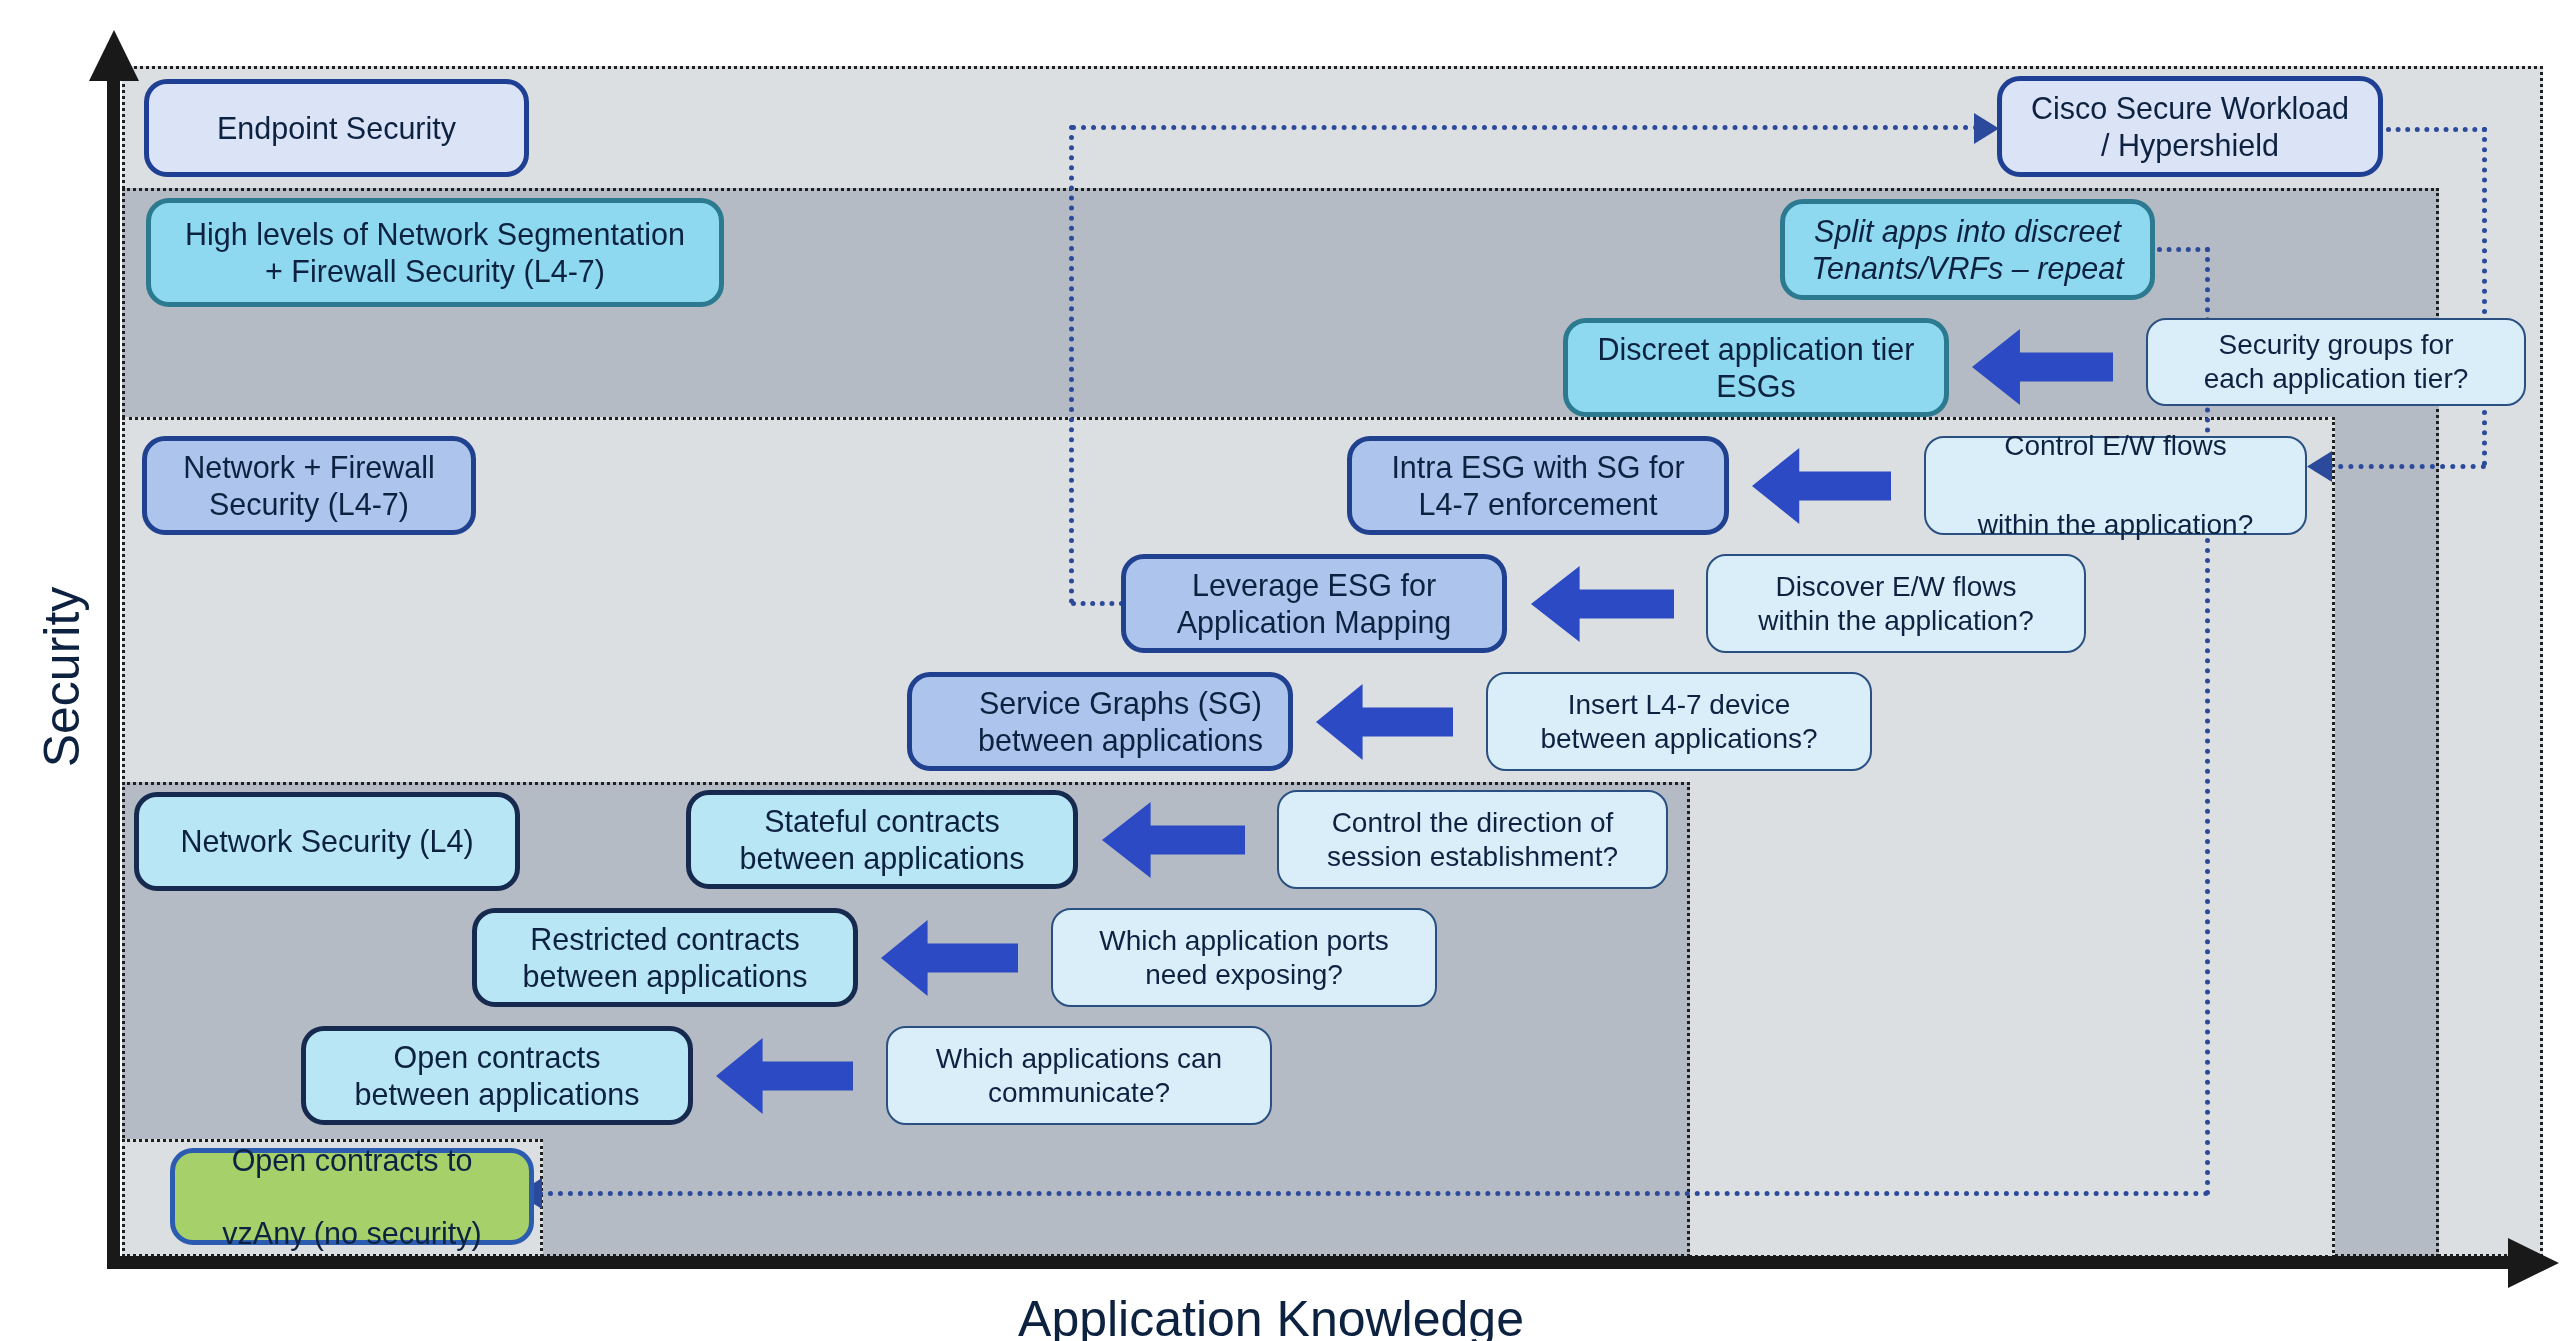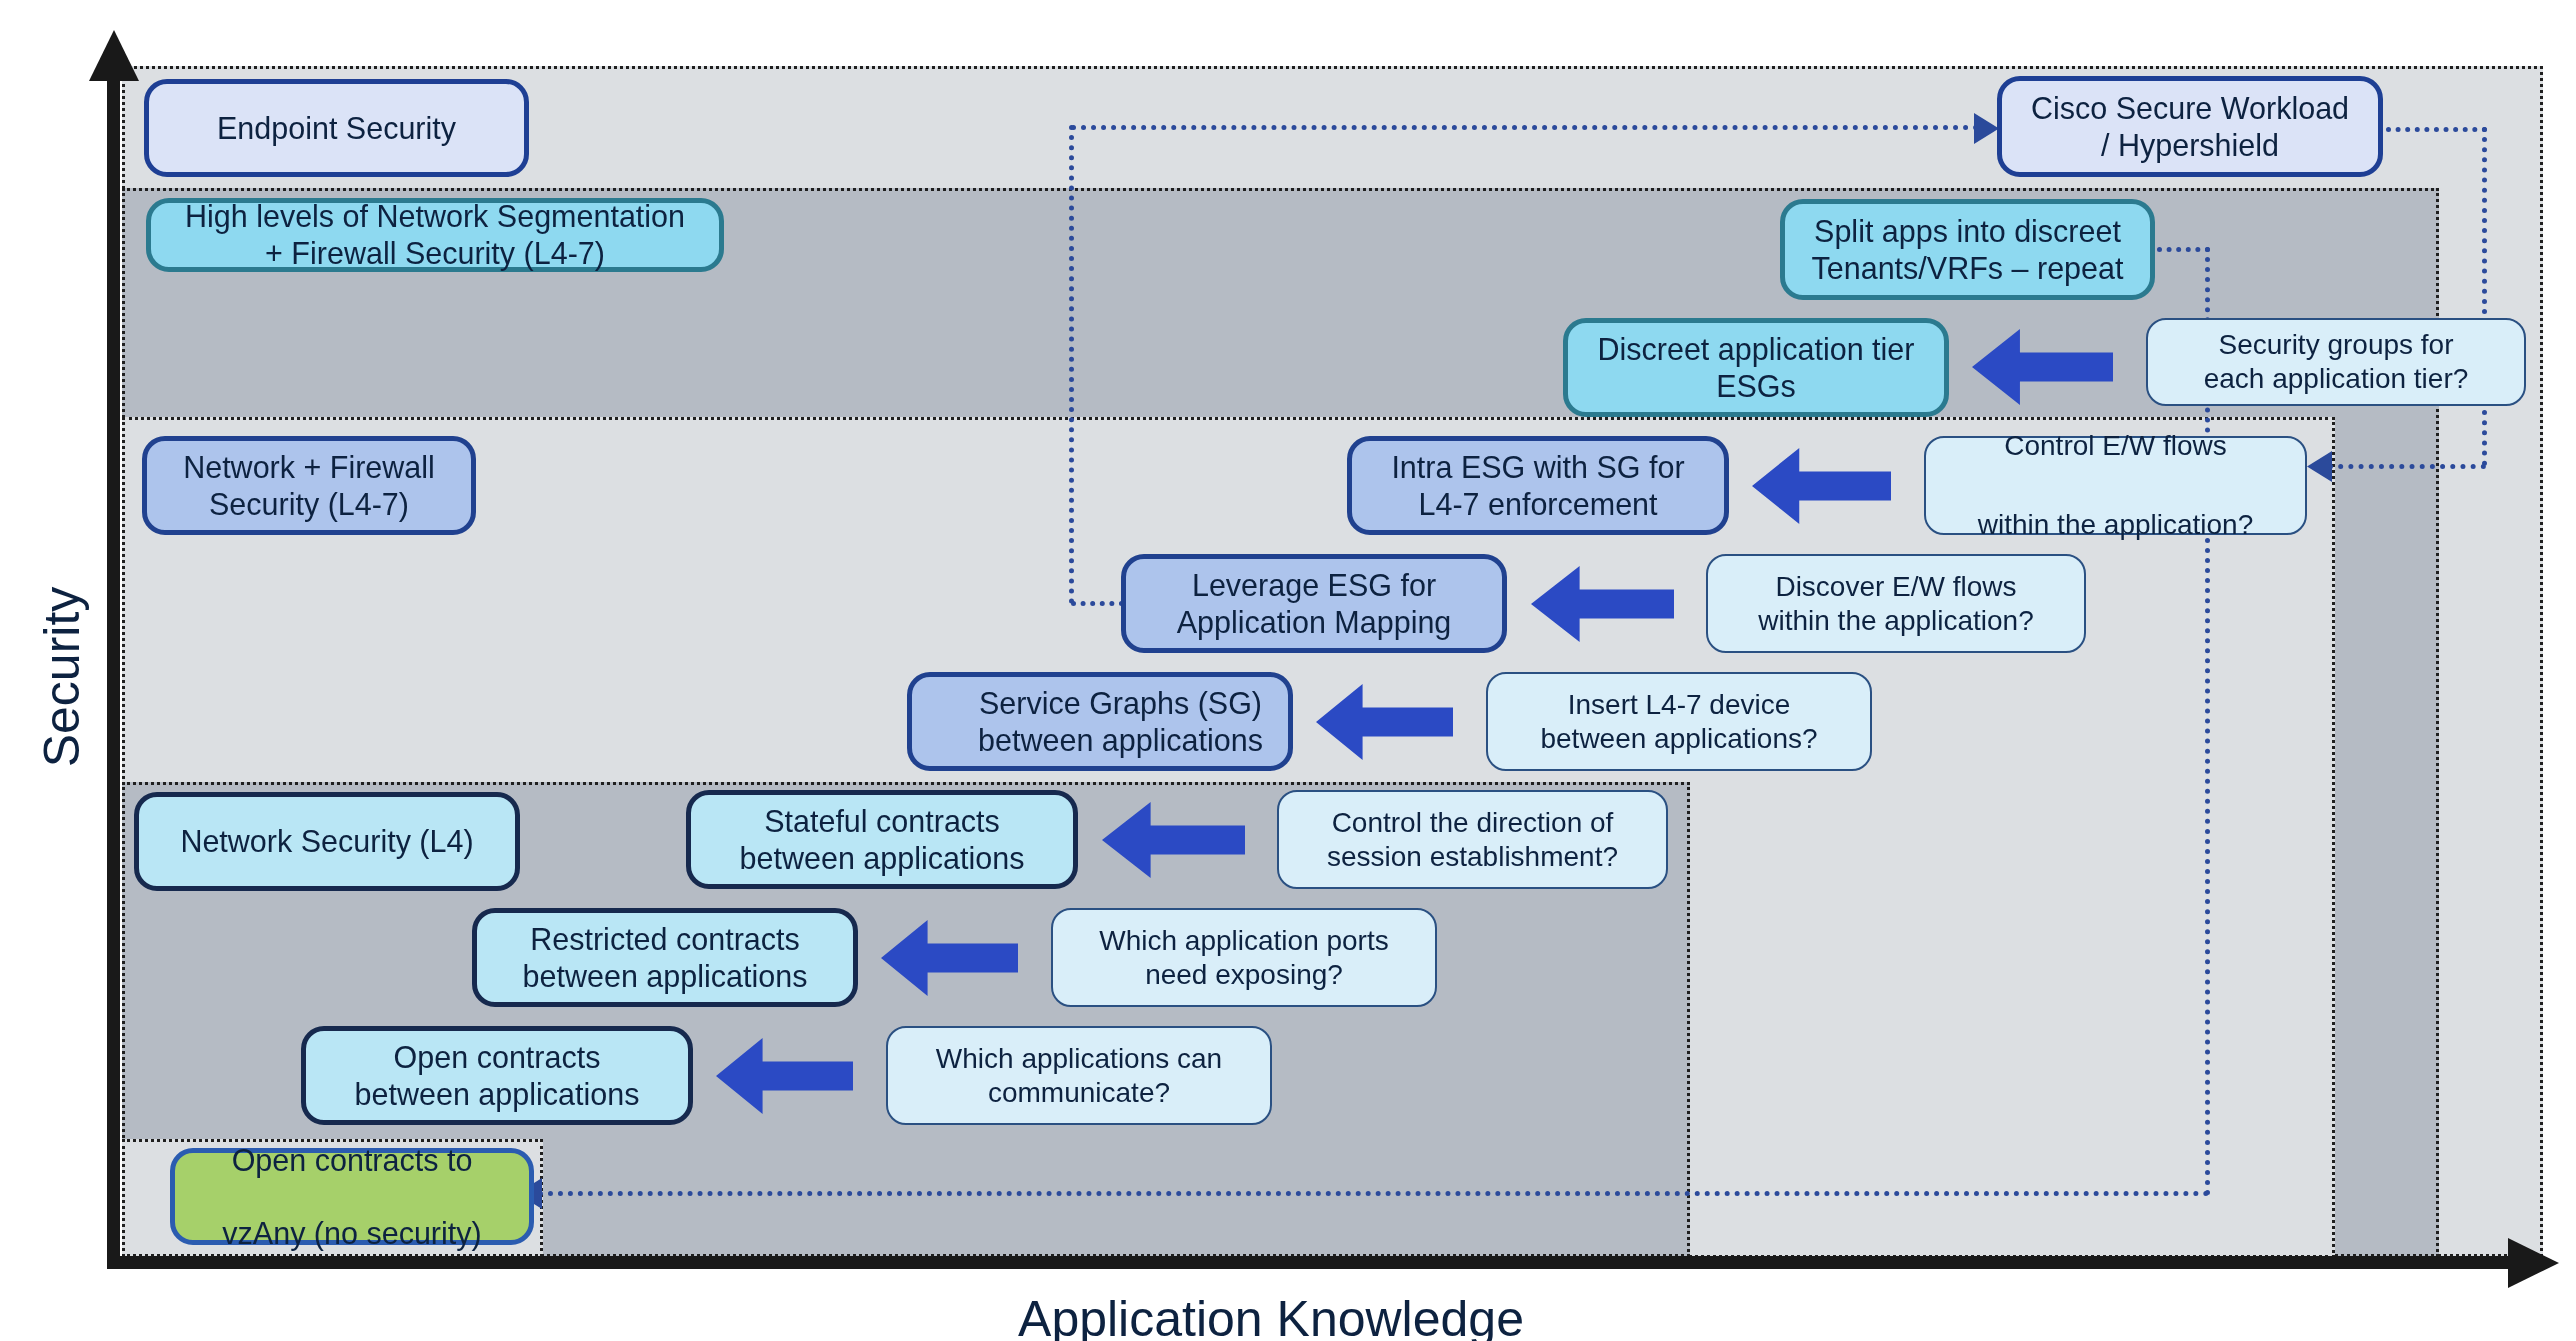--- a/index.html
+++ b/index.html
@@ -76,40 +76,40 @@
 
   <div class="box lavender" style="left:144px;top:79px;width:385px;height:98px;">
     <span>Endpoint Security</span>
   </div>
 
   <div class="box lavender" style="left:1997px;top:76px;width:386px;height:101px;">
     <span>Cisco Secure Workload</span>
     <span>/ Hypershield</span>
   </div>
 
-  <div class="box cyan" style="left:146px;top:198px;width:578px;height:74px;justify-content:center;">
+  <div class="box cyan" style="left:146px;top:198px;width:578px;height:109px;justify-content:center;">
     <span>High levels of Network Segmentation</span>
     <span>+ Firewall Security (L4-7)</span>
   </div>
 
   <div class="box peri" style="left:142px;top:436px;width:334px;height:99px;">
     <span>Network + Firewall</span>
     <span>Security (L4-7)</span>
   </div>
 
   <div class="box lcyan" style="left:134px;top:792px;width:386px;height:99px;">
     <span>Network Security (L4)</span>
   </div>
 
   <div class="box green" style="left:170px;top:1148px;width:364px;height:97px;gap:36px;">
     <span>Open contracts to</span>
     <span>vzAny (no security)</span>
   </div>
 
-  <div class="box cyan" style="left:1780px;top:199px;width:375px;height:101px;">
+  <div class="box cyan" style="left:1780px;top:199px;width:375px;height:101px;font-style:italic;">
     <span>Split apps into discreet</span>
     <span>Tenants/VRFs – repeat</span>
   </div>
 
   <div class="box cyan" style="left:1563px;top:318px;width:386px;height:99px;">
     <span>Discreet application tier</span>
     <span>ESGs</span>
   </div>
 
   <div class="box peri" style="left:1347px;top:436px;width:382px;height:99px;">

